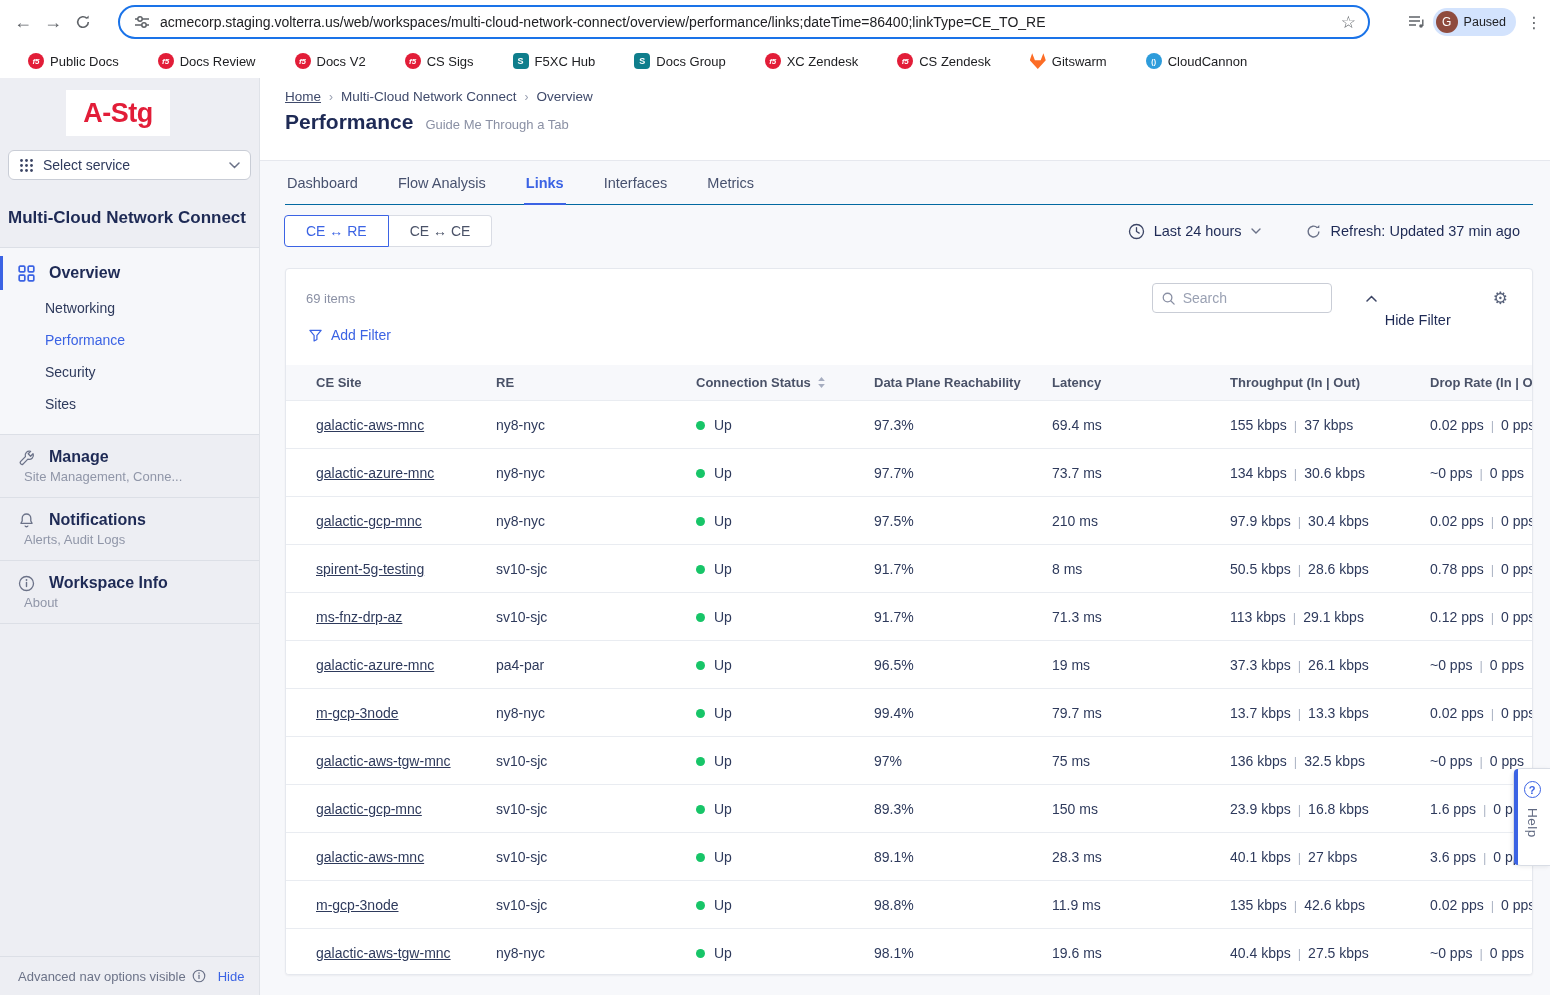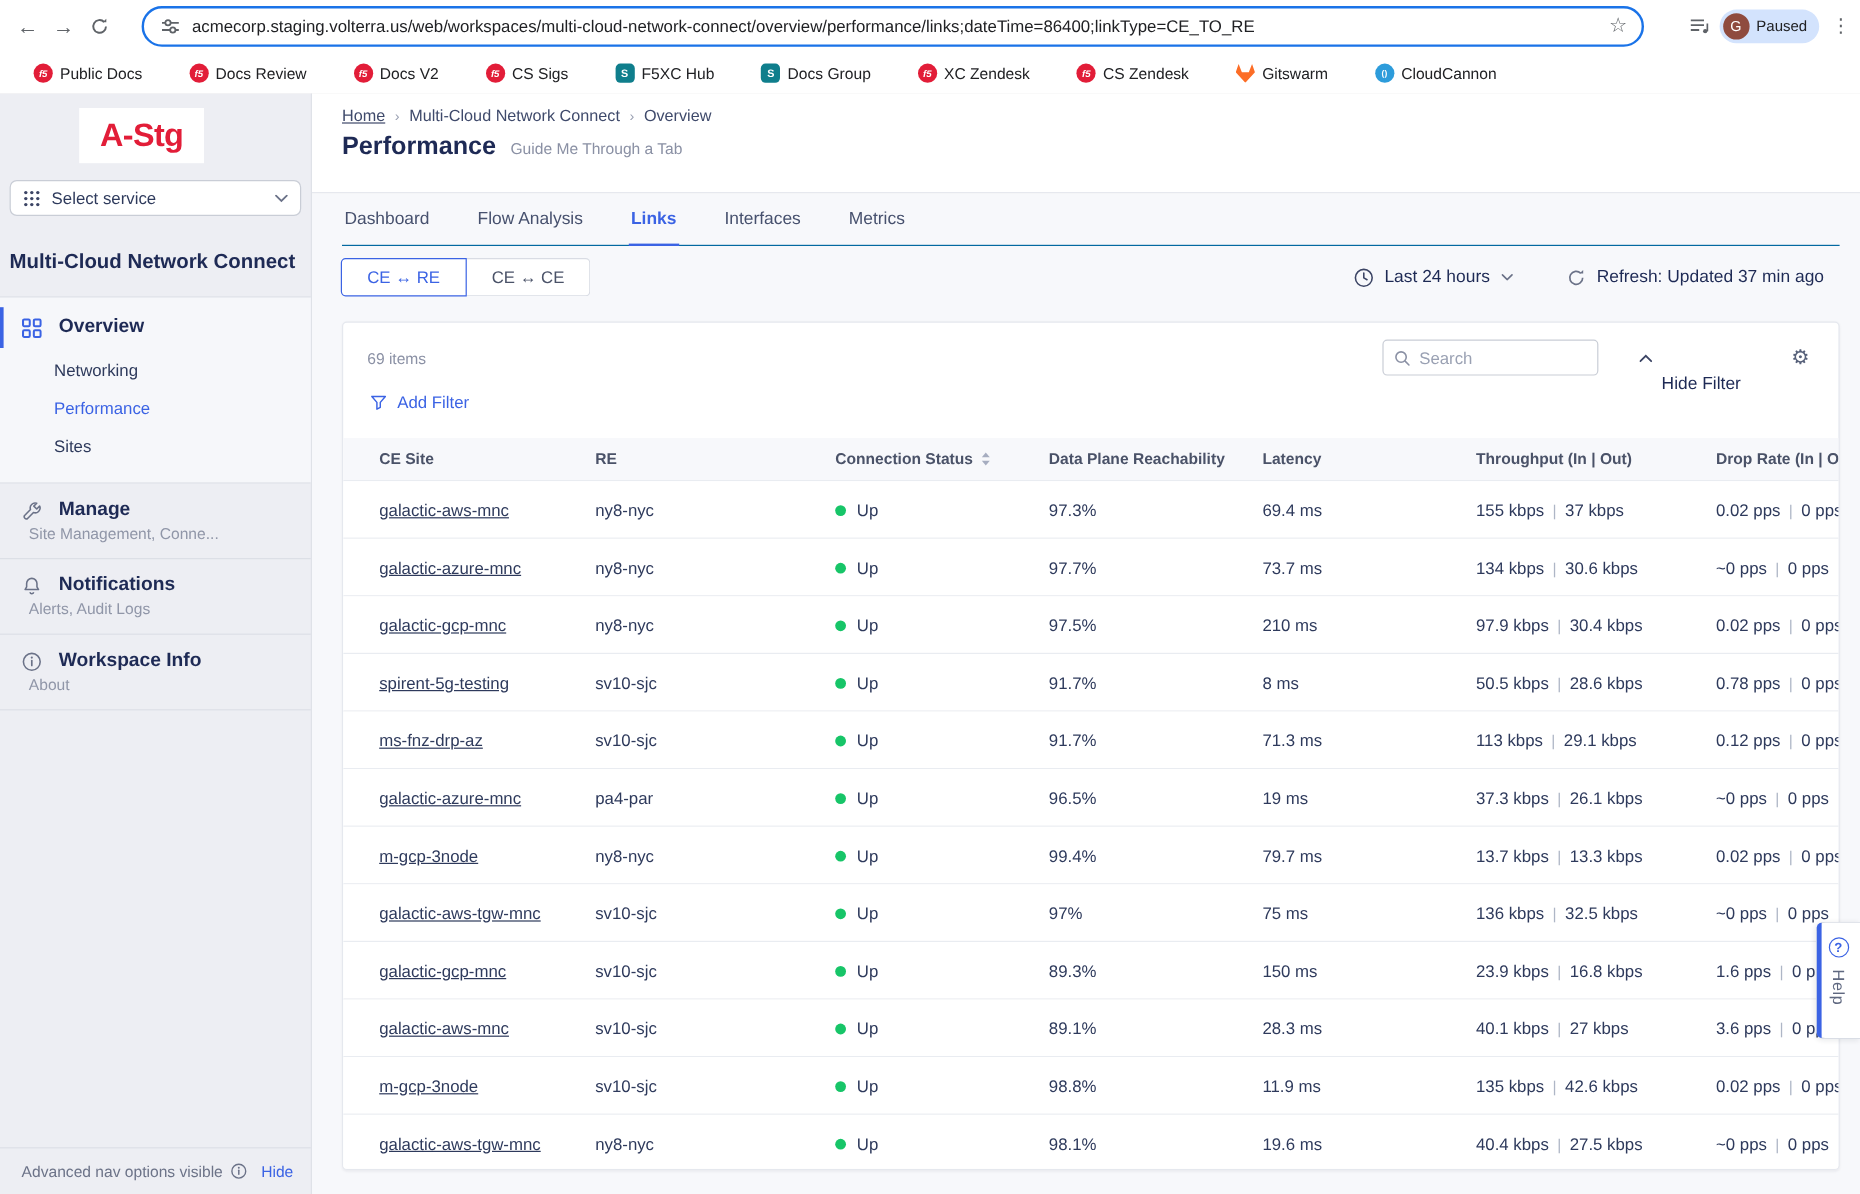--- a/index.html
+++ b/index.html
@@ -30,21 +30,21 @@
   .bookmarks{ position:absolute; left:0; top:44px; width:1550px; height:34px; background:#fff; display:flex; align-items:center; padding-left:16px; gap:27px; }
   .bm{ display:flex; align-items:center; gap:6px; cursor:pointer; }
   .bm-label{ font-size:13px; color:#202124; }
   .bm-icon{ width:16px; height:16px; display:flex; align-items:center; justify-content:center; font-weight:bold; color:#fff;margin-left:12px; }
   .ic-f5{ background:var(--red); border-radius:50%; font-size:8px; font-style:italic; }
   .ic-s{ background:#0F7E8C; border-radius:4px; font-size:9px; }
   .ic-gitlab{ background:#FC6D26; clip-path:polygon(0% 45%,15% 2%,32% 45%,68% 45%,85% 2%,100% 45%,50% 100%); }
   .ic-cloudcannon{ background:#2D9CDB; border-radius:50%; font-size:7px; }
 
   
-  .app{ position:absolute; left:0; top:78px; width:1550px; height:917px; background:#e5e5e5; }
+  .app{ position:absolute; left:0; top:78px; width:1550px; height:917px; background:#0f766e; }
 
   
   .sidebar{ position:absolute; left:0; top:0; width:260px; height:917px; background:#EDEEF3; border-right:1px solid #DFE2E8; }
   .logo-wrap{ margin:12px 0 0 66px; width:104px; height:46px; background:#fff; display:flex; align-items:center; justify-content:center; }
   .logo-text{ color:var(--red); font-size:27px; font-weight:bold; letter-spacing:-0.5px; }
   .svc-select{ margin:14px 8px 0 8px; height:30px; background:#fff; border:1px solid #C9CDD6; border-radius:6px; display:flex; align-items:center; padding:0 10px; gap:9px; cursor:pointer; }
   .svc-select .lbl{ font-size:14px; color:var(--navy); flex:1; }
   .ws-title{ margin:24px 10px 0 8px; font-size:17px; line-height:27px; font-weight:bold; color:var(--heading); }
   .side-divider{ border-top:1px solid #DCDFE6; margin-top:16px; }
   .ov-block{ background:#F6F7FA; border-bottom:1px solid #DCDFE6; padding:6px 0 14px 0; }
@@ -244,20 +244,21 @@
                   <rect x="10.2" y="1.2" width="5.6" height="5.6" rx="1"></rect>
                   <rect x="1.2" y="10.2" width="5.6" height="5.6" rx="1"></rect>
                   <rect x="10.2" y="10.2" width="5.6" height="5.6" rx="1"></rect>
                 </g>
               </svg>
           </span>
           <span class="ov-label">Overview</span>
         </div>
         <div class="sub-item">Networking</div>
         <div class="sub-item active">Performance</div>
+        <div class="sub-item">Security</div>
         <div class="sub-item">Sites</div>
       </div>
 
       <div class="sec-block">
         <div class="sec-row">
           <span>
             <svg width="17" height="17" viewBox="0 0 17 17">
                 <path d="M15.2 5a4.1 4.1 0 0 1-5.3 5.1L5 15.1a1.8 1.8 0 0 1-2.5-2.5l4.9-5A4.1 4.1 0 0 1 12.6 2.4L10.2 4.8l2.4 2.4 2.4-2.4c.1.4.2.8.2 1.2z" fill="none" stroke="#6B7288" stroke-width="1.3" stroke-linejoin="round"></path>
               </svg>
           </span>

